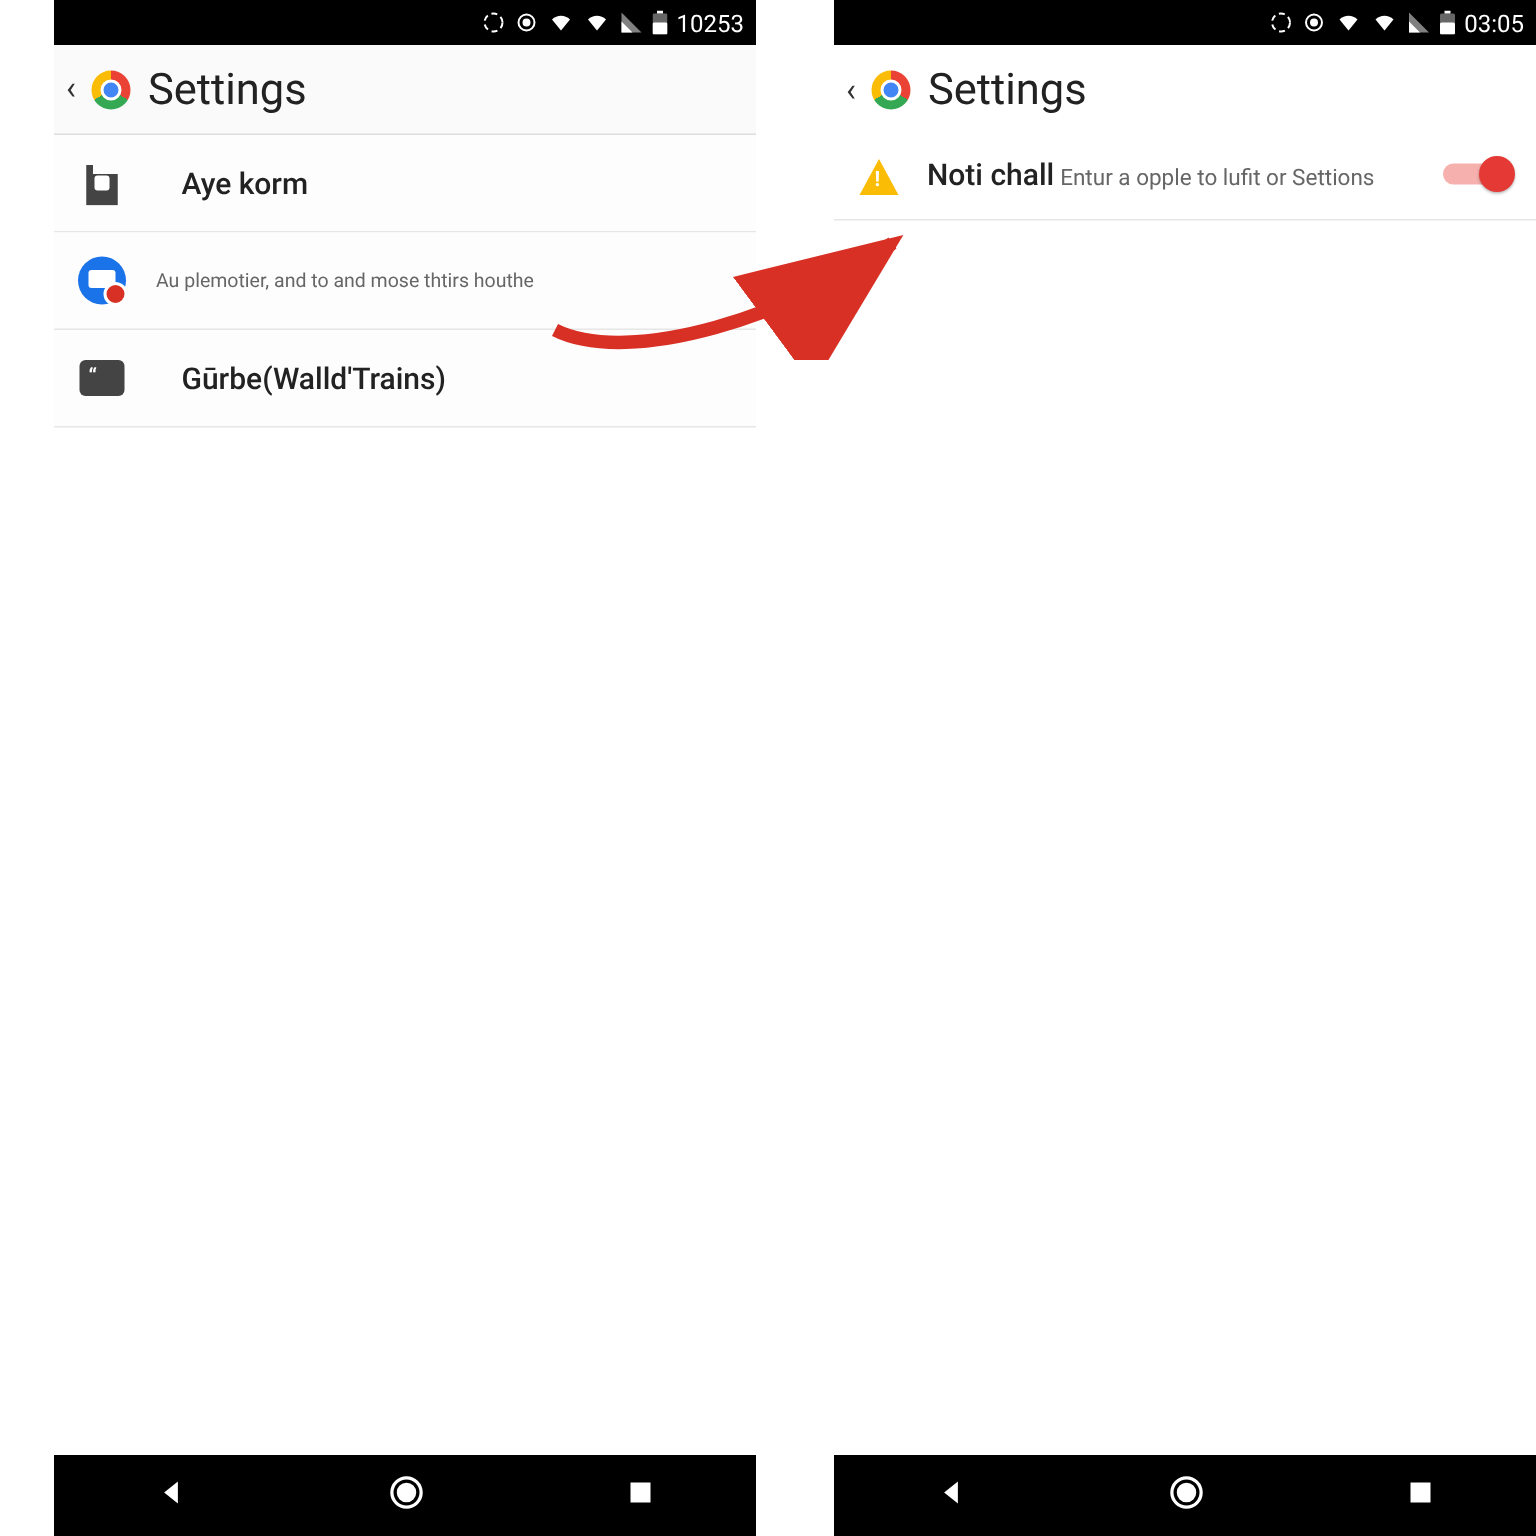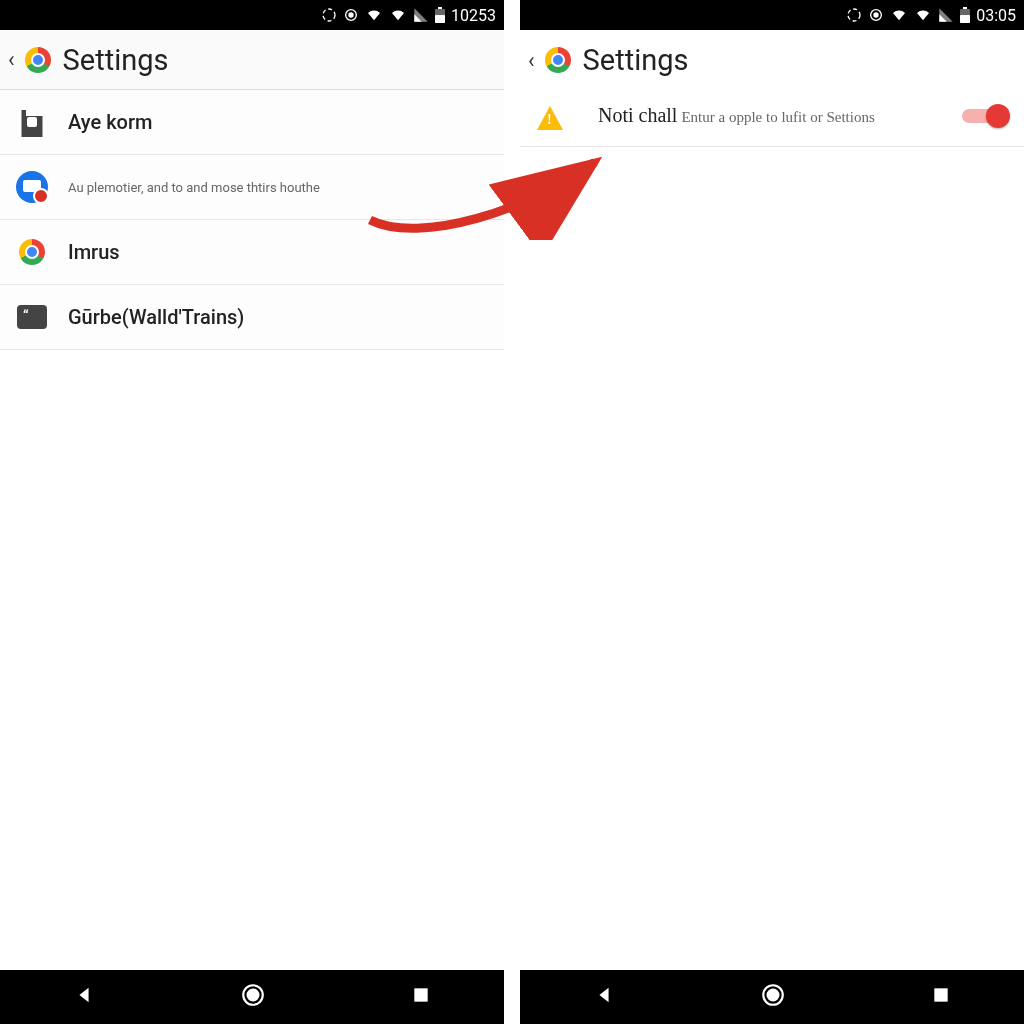--- a/index.html
+++ b/index.html
@@ -1,36 +1,36 @@
 <!DOCTYPE html>
 <html><head>
 <meta charset="utf-8">
 <style>
   * { box-sizing: border-box; margin: 0; padding: 0; }
   html, body { width: 1024px; height: 1024px; font-family: Roboto, Arial, sans-serif; background: #fff; }
   .canvas { position: relative; width: 1024px; height: 1024px; display: flex; }
-  .phone { width: 504px; height: 1024px; display: flex; flex-direction: column; position: relative; background: #fff; }
+  .phone { width: 504px; height: 1024px; display: flex; flex-direction: column; position: relative; background: #fff; padding-left: 36px; }
   .gap { width: 16px; background: #fff; }
   .statusbar { background: #000; color: #fff; height: 30px; display: flex; align-items: center; justify-content: flex-end; padding: 0 8px; font-size: 16px; gap: 6px; }
   .statusbar .ic { display: inline-flex; align-items: center; }
   .appbar { height: 60px; display: flex; align-items: center; padding: 0 6px; gap: 8px; border-bottom: 1px solid #ddd; background: #fafafa; }
   .appbar.light { border-bottom: none; background: #fff; }
   .appbar .back { font-size: 22px; color: #333; padding: 6px 2px; }
   .appbar .title { font-size: 29px; color: #222; }
   .chrome-logo { width: 26px; height: 26px; border-radius: 50%; background: conic-gradient(#ea4335 0 120deg,#34a853 120deg 240deg,#fbbc05 240deg 360deg); position: relative; display: inline-block; margin-right: 4px; }
   .chrome-logo::after { content:""; position:absolute; top:6px; left:6px; width:14px; height:14px; border-radius:50%; background:#4285f4; border:2px solid #fff; box-sizing:border-box; }
   .list { display: flex; flex-direction: column; }
   .row { display: flex; align-items: center; padding: 14px 14px; gap: 18px; border-bottom: 1px solid #e6e6e6; background:#fdfdfd; }
   .row .icon { width: 36px; height: 36px; display:flex; align-items:center; justify-content:center; }
   .row .texts { display:flex; flex-direction:column; overflow:hidden; }
-  .row .ttl { font-size: 20px; font-weight: 500; color:#222; white-space:nowrap; overflow:hidden; text-overflow:ellipsis; }
+  .row .ttl { font-size: 20px; font-weight: 500; color:#222; white-space:nowrap; overflow:hidden; text-overflow:ellipsis;margin-left:17px; }
   .row .sub { font-size: 13px; color:#666; white-space:nowrap; overflow:hidden; text-overflow:ellipsis; max-width: 380px; }
   .content { flex: 1; background: #fff; }
   .navbar { height: 54px; background:#000; display:flex; align-items:center; justify-content:space-around; color:#fff; }
-  .toggle-row { display:flex; align-items:flex-start; padding: 14px 14px 16px 14px; gap: 32px; border-bottom:1px solid #e6e6e6;font-family:Liberation Serif, serif; }
+  .toggle-row { display:flex; align-items:flex-start; padding: 14px 14px 16px 14px; gap: 16px; border-bottom:1px solid #e6e6e6; }
   .toggle-row .icon { width:32px; display:flex; justify-content:center; padding-top:2px;}
   .toggle-row .texts { flex:1; }
   .toggle-row .ttl { font-size:20px; font-weight:500; color:#222; }
   .toggle-row .sub { font-size:15px; color:#666; }
   .switch { width:48px; height:24px; position:relative; }
   .switch .track { position:absolute; top:5px; left:0; width:40px; height:14px; border-radius:10px; background:#f6b0ae; }
   .switch .thumb { position:absolute; top:0; left:24px; width:24px; height:24px; border-radius:50%; background:#e53935; box-shadow:0 1px 2px rgba(0,0,0,.3); }
   
   .arrow-wrap { position:absolute; top:150px; left:360px; width:260px; height:90px; pointer-events:none; }
   
@@ -107,28 +107,20 @@
             <span class="notif-icon">
               <span class="inner"></span>
             </span>
           </div>
         <div class="texts">
           <span class="sub">Au plemotier, and to and mose thtirs houthe</span>
         </div>
       </div>
       <div class="row">
         <div class="icon">
-            <span class="chrome-logo" style="margin:0"></span>
-          </div>
-        <div class="texts">
-            <span class="ttl">Imrus</span>
-          </div>
-      </div>
-      <div class="row">
-        <div class="icon">
             <span class="chat-icon">
               <span class="q">“</span>
             </span>
           </div>
         <div class="texts">
             <span class="ttl">Gūrbe(Walld'Trains)</span>
           </div>
       </div>
     </div>
     <div class="navbar">

